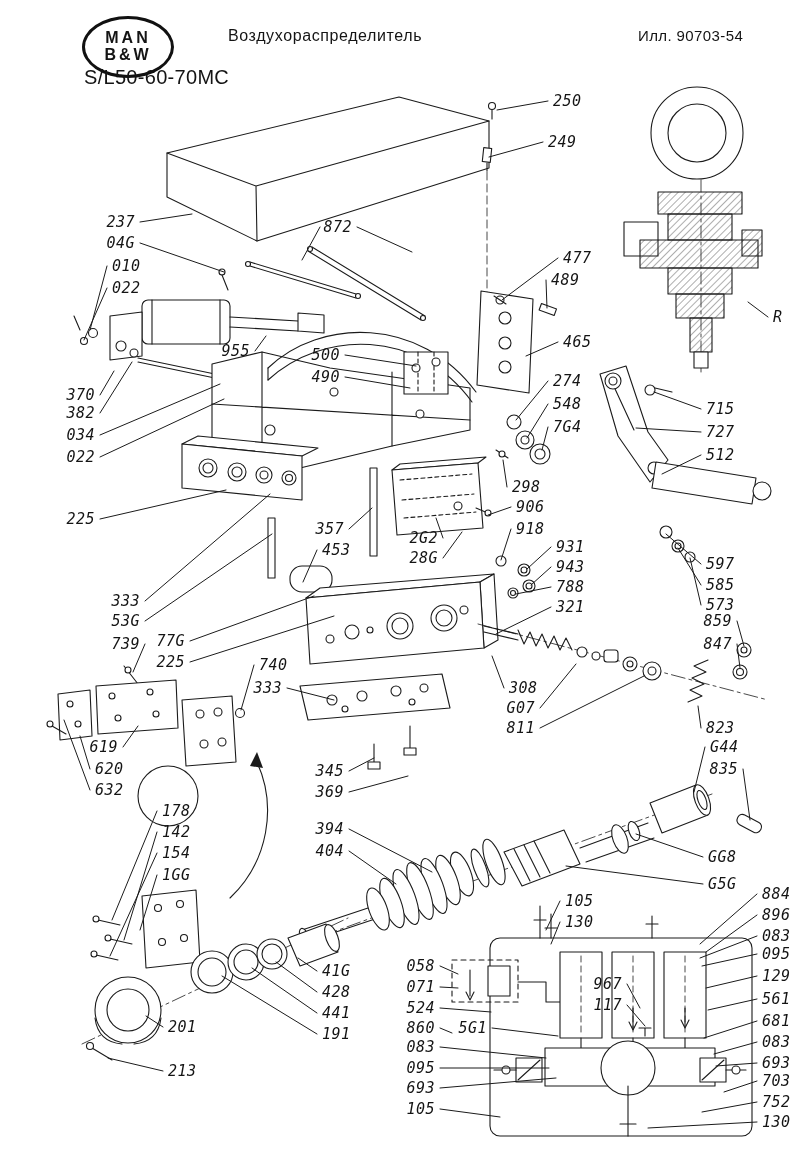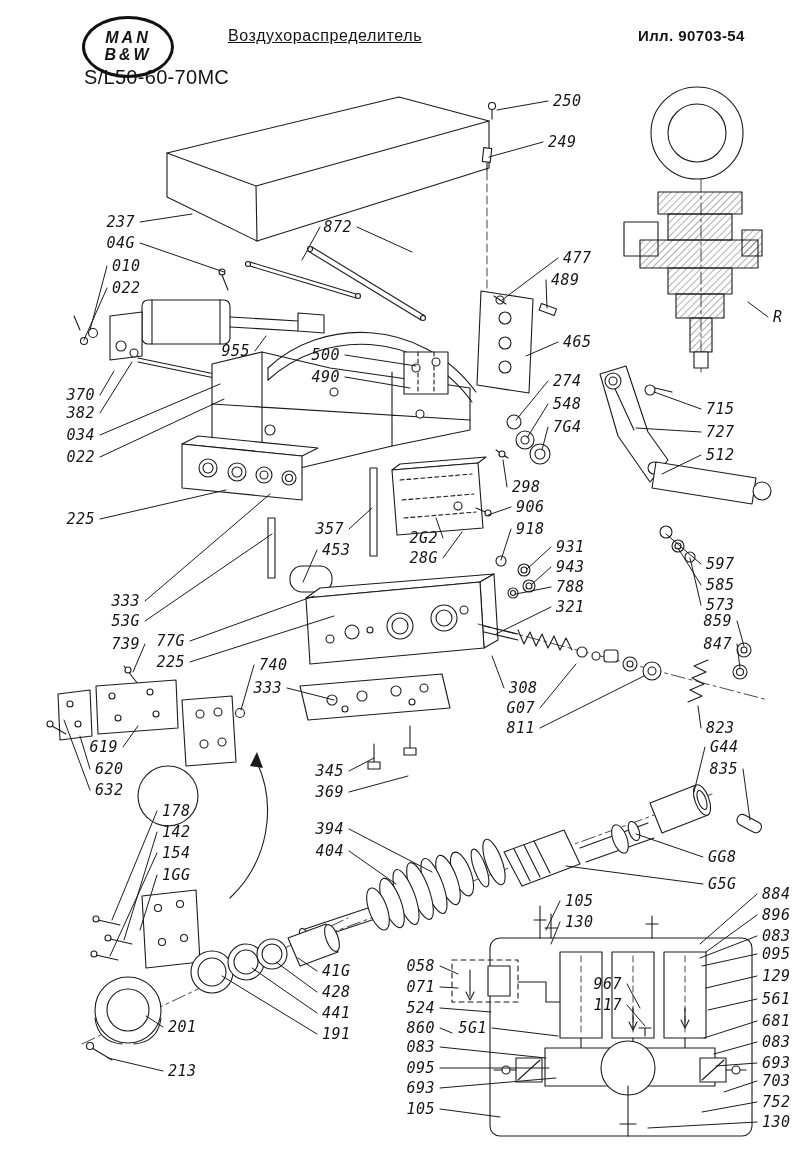--- a/index.html
+++ b/index.html
@@ -4,25 +4,25 @@
 <style>
   html,body{margin:0;padding:0;}
   body{
     width:803px;height:1164px;background:#ffffff;position:relative;overflow:hidden;
     font-family:"Liberation Sans", sans-serif;color:#141414;
   }
   .logo{
     position:absolute;left:82px;top:16px;width:86px;height:56px;
     border:3.5px solid #111;border-radius:50%;
     display:flex;flex-direction:column;align-items:center;justify-content:center;
-    font-weight:800;font-style:italic;font-size:16px;line-height:1.05;letter-spacing:3px;
+    font-weight:800;font-size:16px;line-height:1.05;letter-spacing:3px;
   }
   .model{position:absolute;left:84px;top:66px;font-size:20px;letter-spacing:0.3px;}
-  .title{position:absolute;left:228px;top:27px;font-size:16px;letter-spacing:0.6px;text-decoration:underline;}
-  .illus{position:absolute;left:638px;top:27px;font-size:15px;font-weight:700;letter-spacing:0.4px;}
+  .title{position:absolute;left:228px;top:27px;font-size:16px;letter-spacing:0.6px;}
+  .illus{position:absolute;left:638px;top:27px;font-size:15px;font-weight:400;letter-spacing:0.4px;}
   svg.diagram{position:absolute;left:0;top:0;}
   #labels-layer text{
     font-family:"DejaVu Sans Mono", monospace;font-style:italic;font-size:15px;
     fill:#141414;letter-spacing:0.5px;
   }
   #labels-layer line{stroke:#1b1b1b;stroke-width:1;}
 </style>
 </head>
 <body>
 

